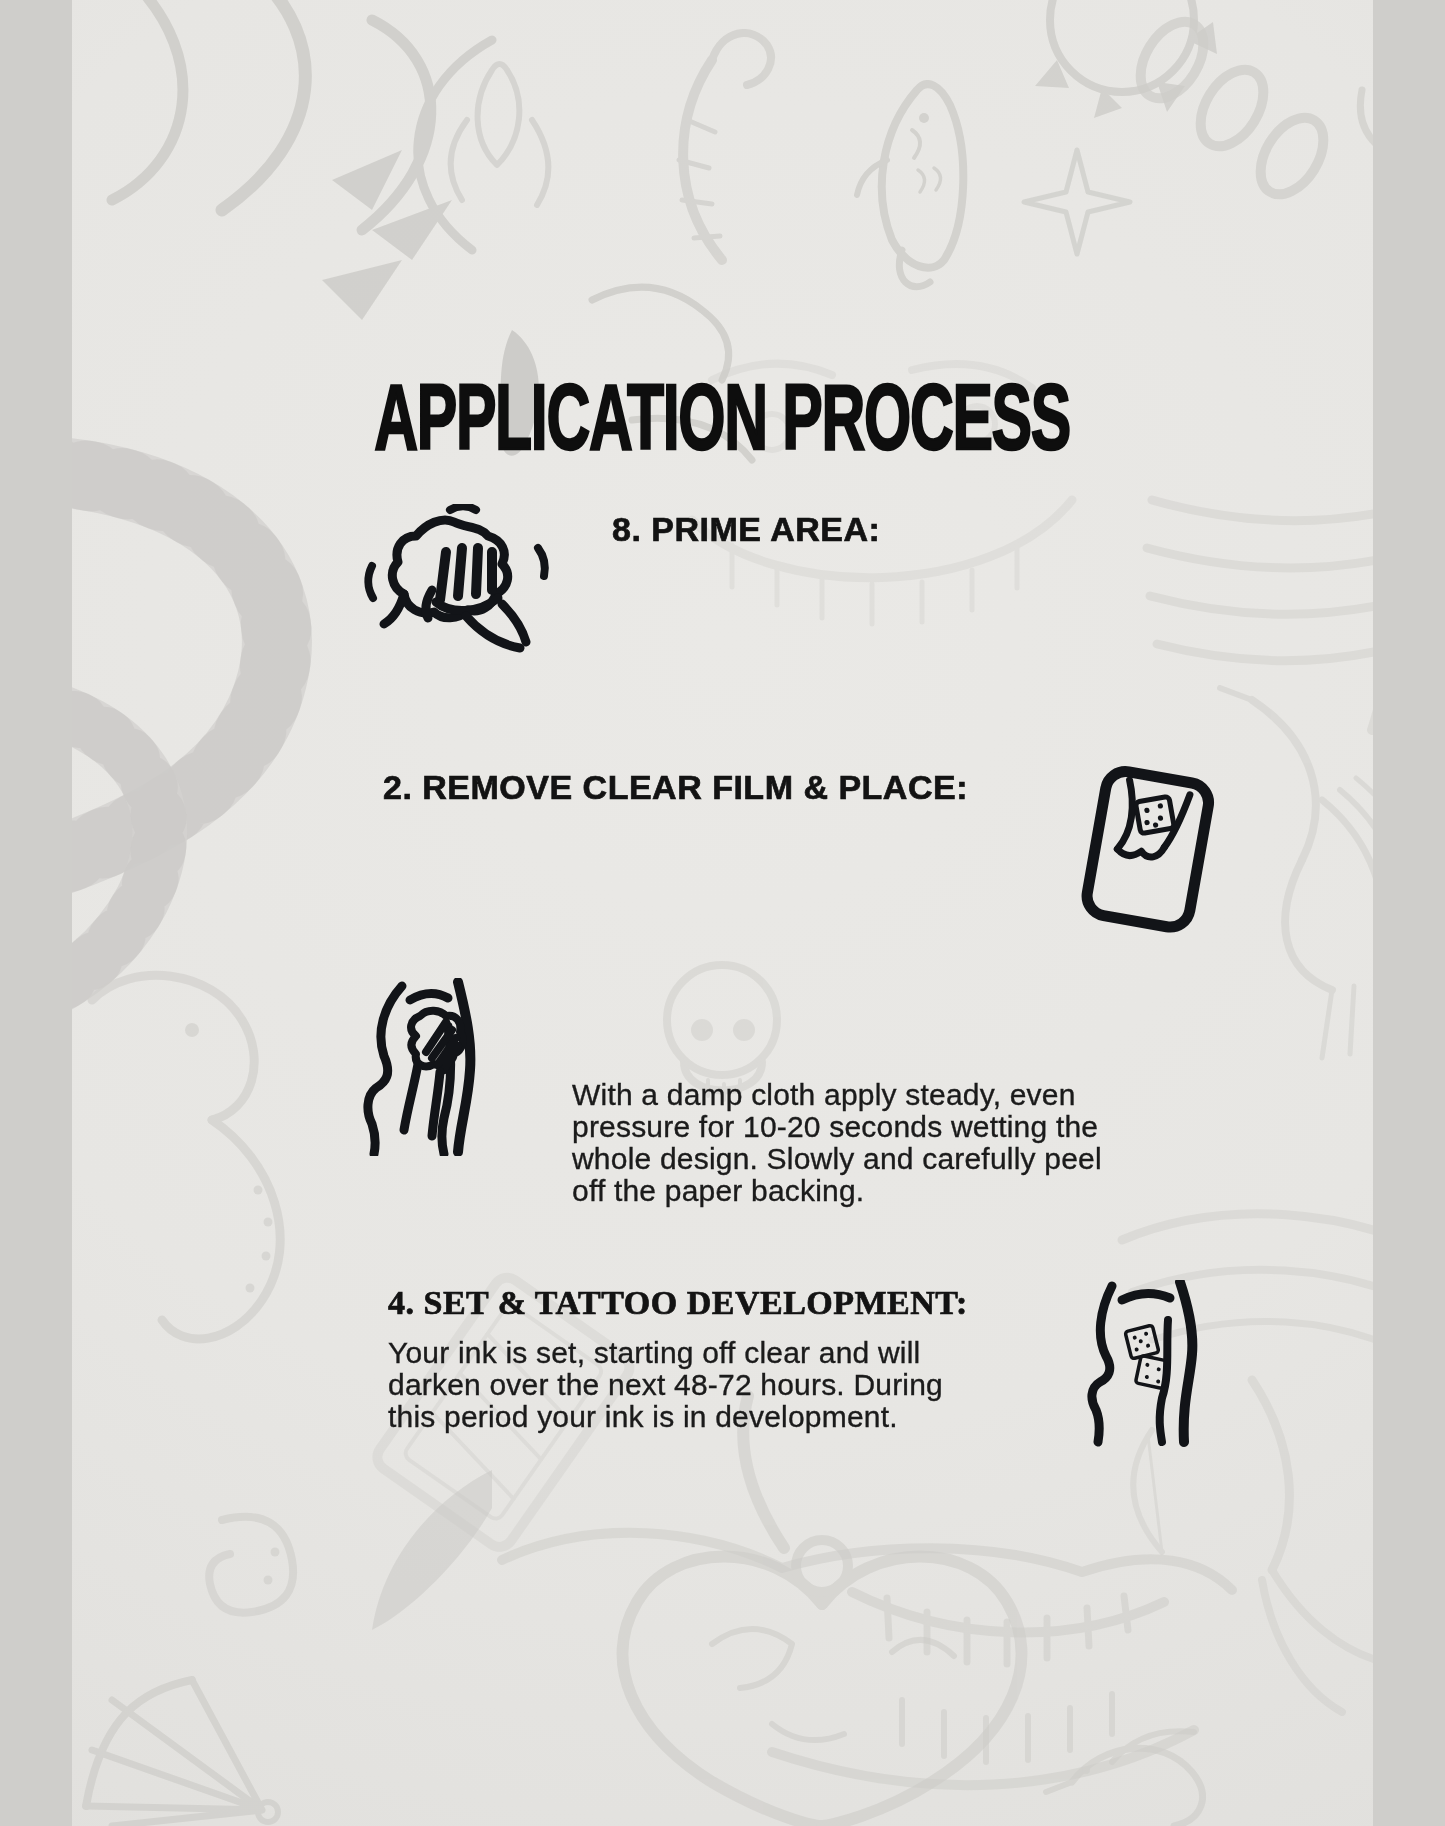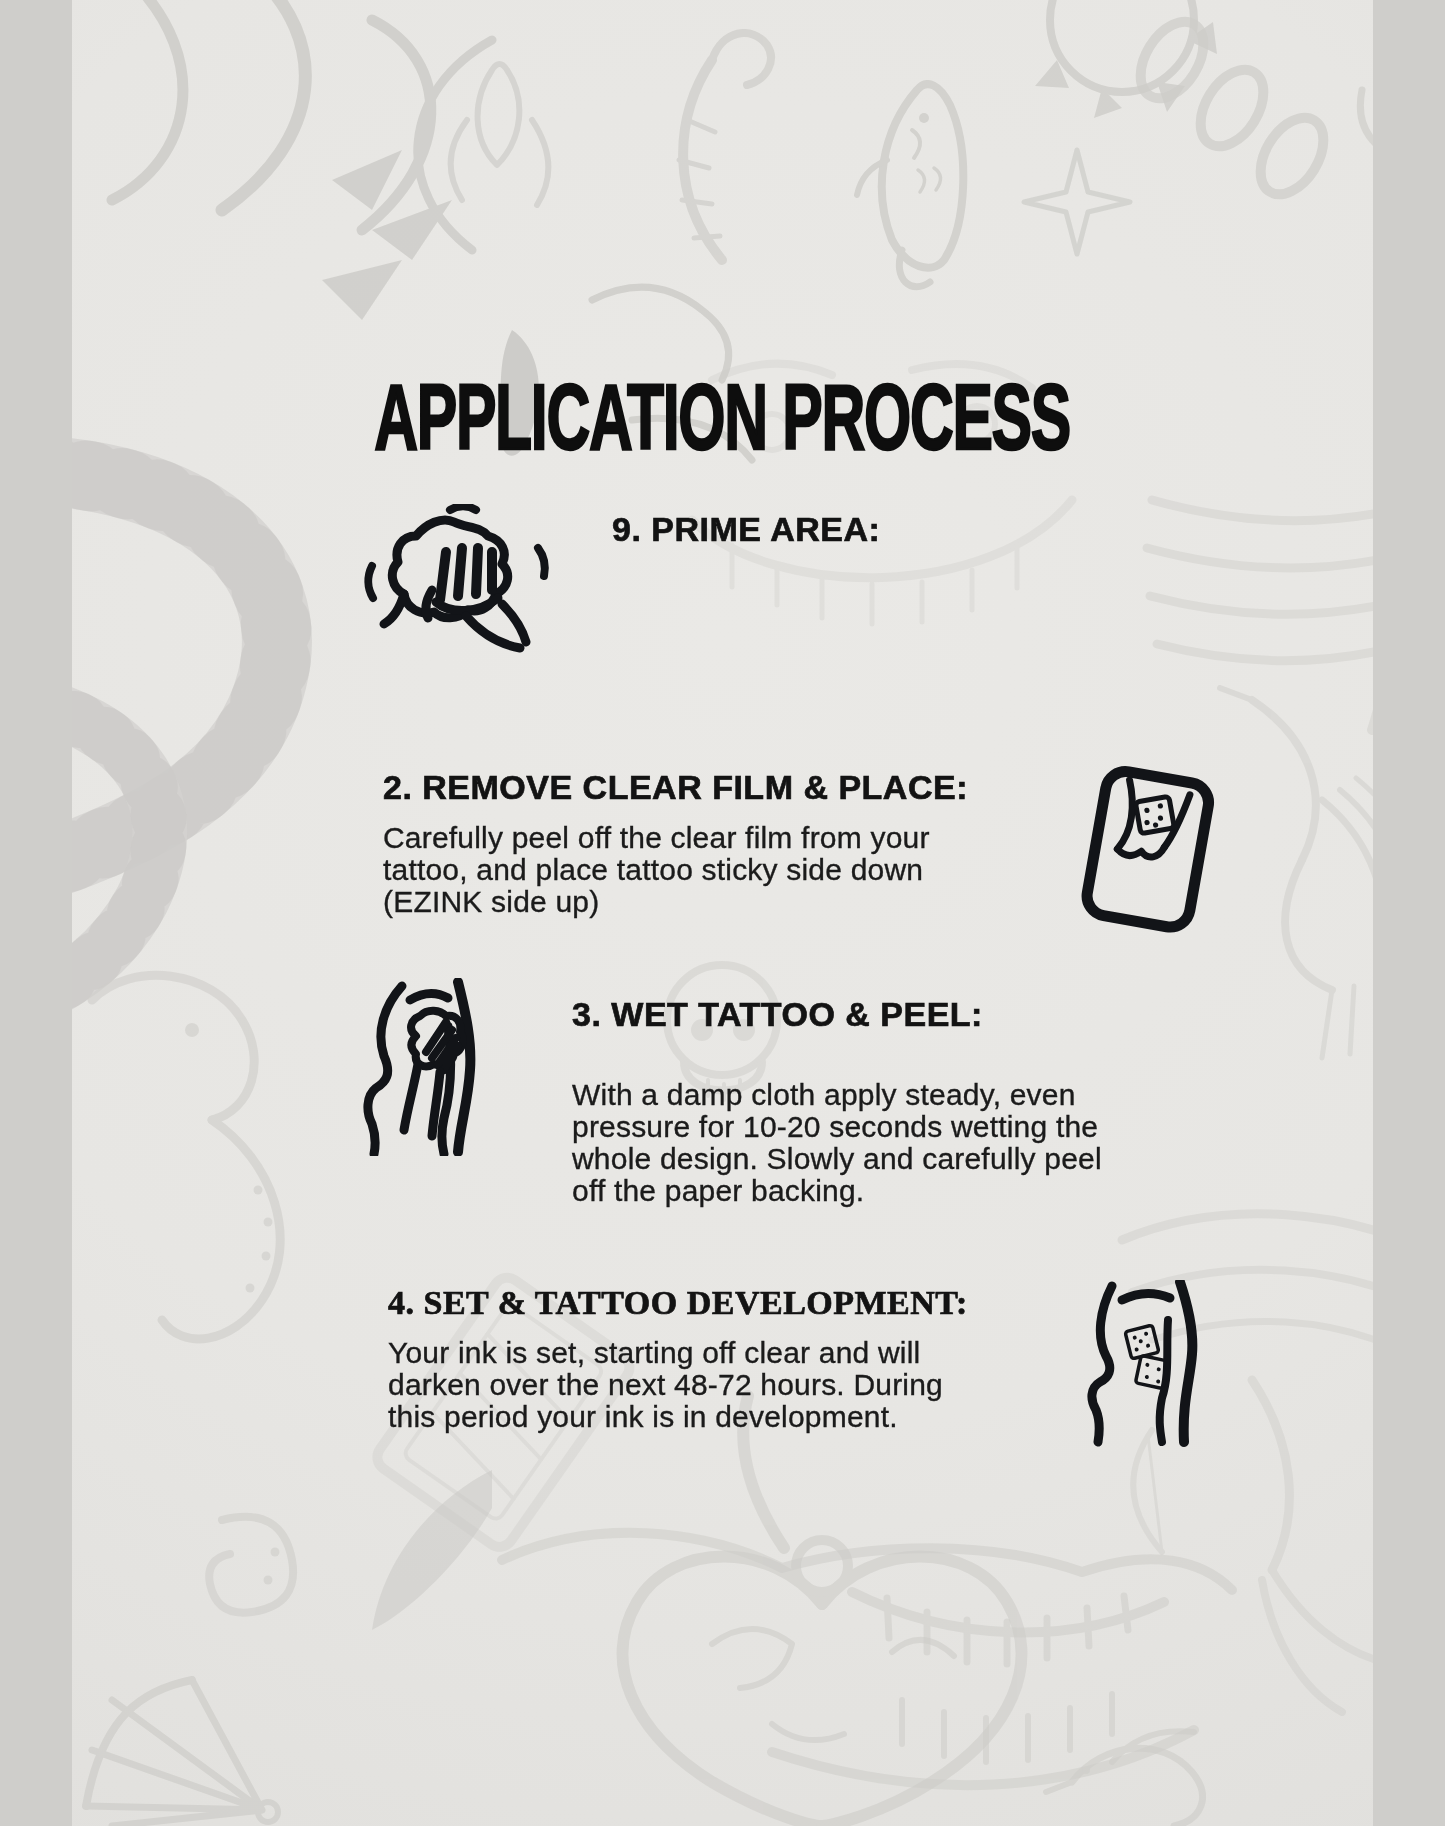--- a/index.html
+++ b/index.html
@@ -225,24 +225,23 @@
         <path d="M92,18 C104,24 118,22 126,32 C140,36 146,48 140,60 C150,70 146,84 134,90 C130,102 118,110 106,106 C96,116 80,116 72,108 C58,112 44,104 42,90 C30,84 26,68 36,58 C32,44 40,32 54,32 C64,20 80,12 92,18 Z" stroke-width="9"></path>
         <path d="M42,90 C38,104 32,114 22,120" stroke-width="9"></path>
         <path d="M84,48 L78,96 M100,44 L96,92 M116,44 L114,90 M130,48 L130,86" stroke-width="10"></path>
         <path d="M74,98 C88,110 116,110 136,94" stroke-width="9"></path>
         <path d="M70,86 C64,96 62,106 66,114" stroke-width="9"></path>
         <path d="M104,112 C118,128 136,140 158,144" stroke-width="9"></path>
         <path d="M140,100 C152,112 160,124 164,138" stroke-width="9"></path>
       </g>
     </svg>
   </div>
-  <div class="step-heading" style="left:540px;top:511px;">9. PRIME AREA:</div>
+  <div class="step-heading" style="left:540px;top:511px;">8. PRIME AREA:</div>
 
   <div class="step-heading" style="left:311px;top:769px;">2. REMOVE CLEAR FILM &amp; PLACE:</div>
-  <div class="step-body" style="left:311px;top:822px;">Carefully peel off the clear film from your<br>tattoo, and place tattoo sticky side down<br>(EZINK side up)</div>
   <div class="step-icon" style="left:998px;top:762px;">
     <svg width="152" height="172" viewBox="0 0 152 172">
       <g class="ink" transform="rotate(10 76 86)">
         <rect x="26" y="14" width="104" height="146" rx="20" stroke-width="11"></rect>
         <path d="M48,22 C58,46 60,72 48,92" stroke-width="7"></path>
         <path d="M110,26 C106,48 102,66 94,82" stroke-width="7"></path>
         <path d="M48,92 C58,100 66,96 72,90 C80,98 90,94 94,82" stroke-width="7"></path>
         <g transform="rotate(-20 79 52)">
           <rect x="62" y="36" width="34" height="32" rx="4" stroke-width="5"></rect>
           <circle cx="72" cy="46" r="2.6" fill="#121418" stroke="none"></circle>
@@ -262,21 +261,20 @@
         <path d="M42,8 C24,28 16,54 24,78 C32,96 26,104 16,110 C6,118 6,134 12,146 C16,158 16,166 14,176" stroke-width="9"></path>
         <path d="M50,22 Q70,10 88,20" stroke-width="9"></path>
         <path d="M88,48 C92,78 92,110 84,140 C80,158 82,168 84,176" stroke-width="9"></path>
         <path d="M56,58 C48,52 50,42 60,38 C68,30 80,32 86,38 C96,36 102,44 100,54 C106,62 102,72 94,76 C92,86 82,90 74,86 C64,92 54,86 56,76 C50,70 50,64 56,58 Z" stroke-width="8"></path>
         <path d="M86,44 L66,74 M92,52 L72,80 M96,60 L78,86 M98,68 L84,92" stroke-width="8"></path>
         <path d="M58,86 C54,108 48,128 44,152" stroke-width="9"></path>
         <path d="M80,94 C78,116 74,136 72,158" stroke-width="9"></path>
       </g>
     </svg>
   </div>
-  <div class="step-heading" style="left:500px;top:996px;">3. WET TATTOO &amp; PEEL:</div>
   <div class="step-body" style="left:500px;top:1047px;margin-top:32px;">With a damp cloth apply steady, even<br>pressure for 10-20 seconds wetting the<br>whole design. Slowly and carefully peel<br>off the paper backing.</div>
 
   <div class="step-heading" style="left:316px;top:1284px;font-family:Liberation Serif, serif;">4. SET &amp; TATTOO DEVELOPMENT:</div>
   <div class="step-body" style="left:316px;top:1337px;">Your ink is set, starting off clear and will<br>darken over the next 48-72 hours. During<br>this period your ink is in development.</div>
   <div class="step-icon" style="left:1004px;top:1280px;">
     <svg width="148" height="168" viewBox="0 0 148 168">
       <g class="ink">
         <path d="M36,6 C24,30 20,56 30,76 C38,90 32,98 24,102 C14,108 14,120 20,130 C24,140 24,150 22,162" stroke-width="9"></path>
         <path d="M104,2 C112,26 118,50 116,74 C114,100 106,122 108,162" stroke-width="10"></path>
         <path d="M92,40 C90,68 94,94 86,118 C82,138 84,150 86,162" stroke-width="8"></path>

